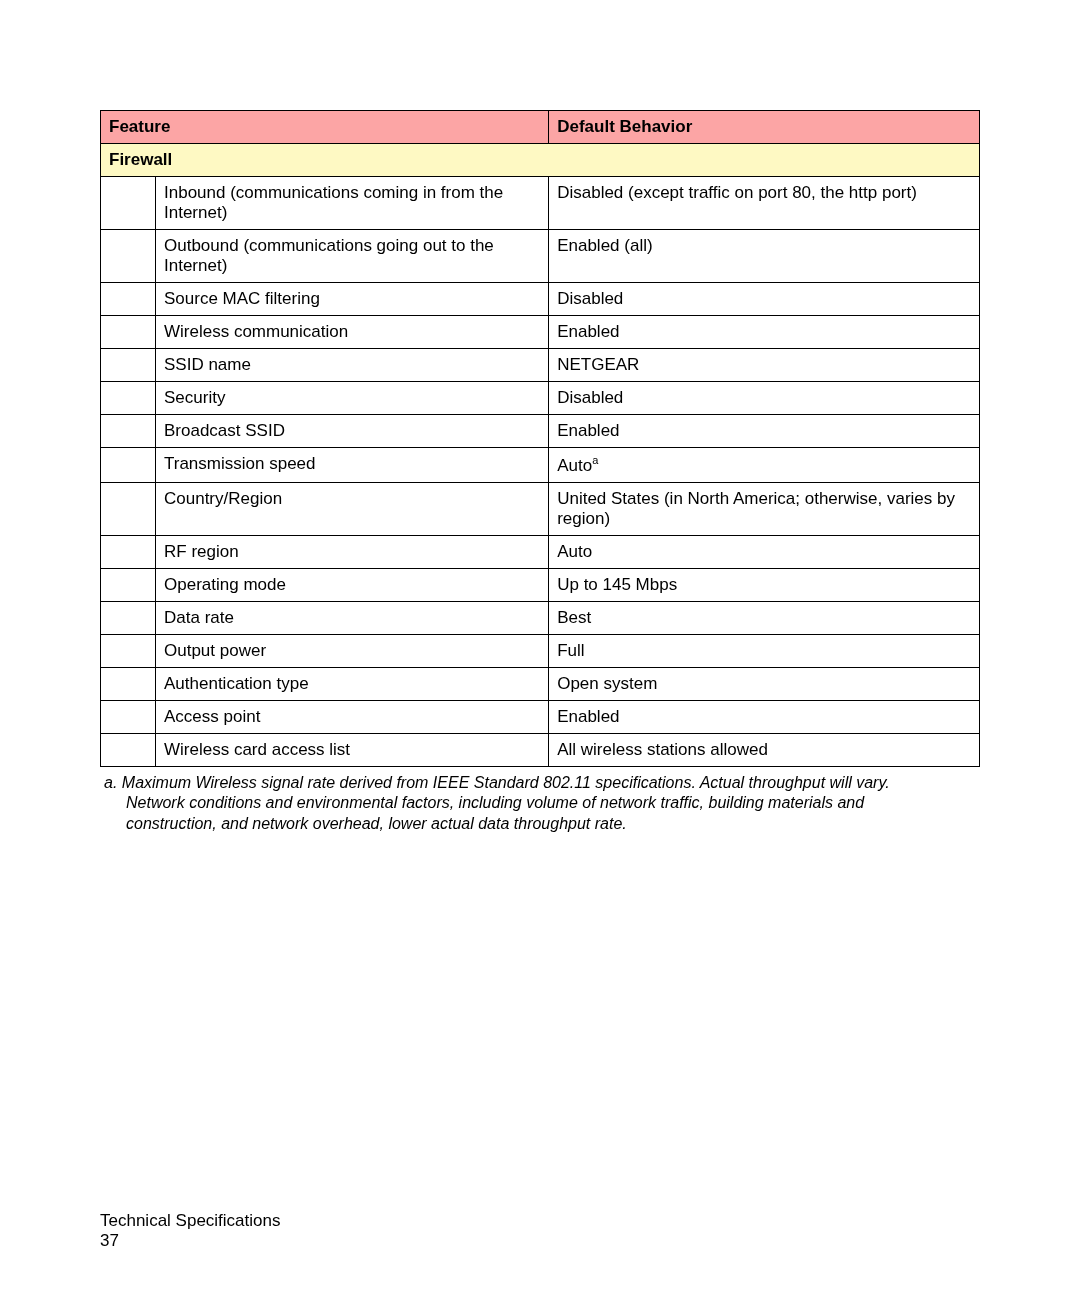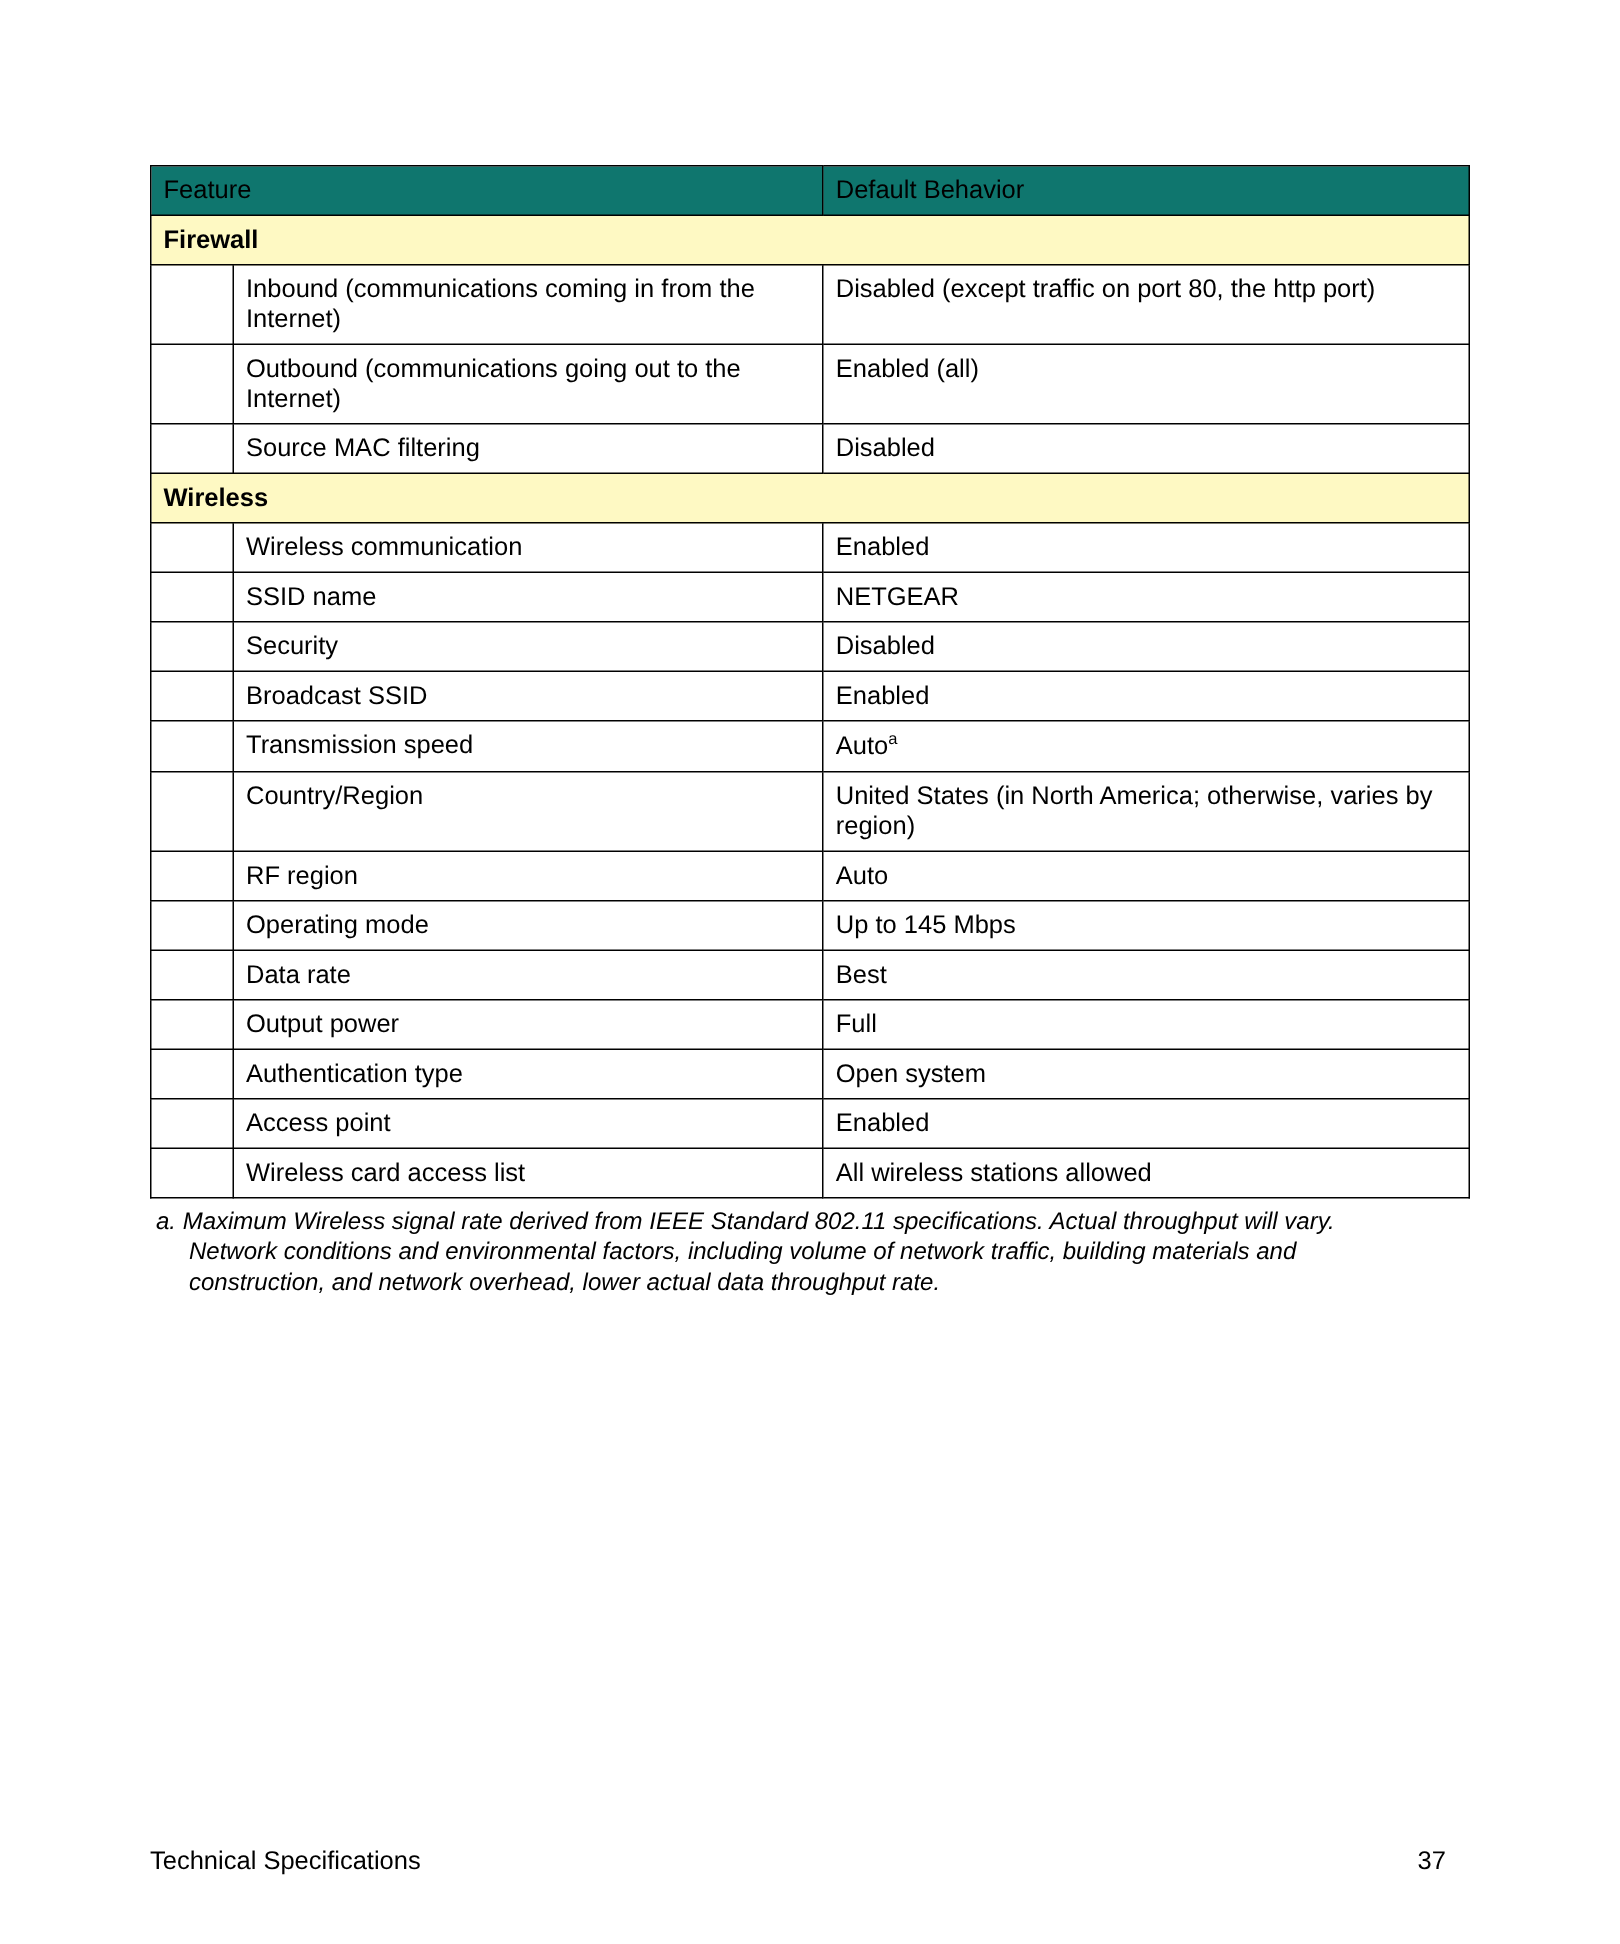--- a/index.html
+++ b/index.html
@@ -20,22 +20,22 @@
       width: 100%;
     }
     th, td {
       border: 1px solid #000;
       padding: 6px 8px;
       text-align: left;
       font-size: 17px;
       vertical-align: top;
     }
     th {
-      background: #0f766e;
-      font-weight: normal;
+      background: #fca5a5;
+      font-weight: bold;
       margin-top: 36px;
     }
     .section-header {
       font-weight: bold;
       background: #fef9c3;
     }
     .indent-col {
       width: 55px;
       border-right: 1px solid #000;
     }
@@ -52,22 +52,23 @@
     .footnote-indent {
       padding-left: 22px;
       display: block;
     }
     .footer {
       position: absolute;
       bottom: 45px;
       left: 100px;
       right: 116px;
       display: flex;
-      justify-content: space-between;
+      justify-content: flex-end;
       font-size: 17px;
+      flex-direction: column;
     }
     sup {
       font-size: 11px;
     }
   </style>
 </head>
 <body>
 
 <table>
   <tbody>
@@ -85,23 +86,20 @@
   </tr>
   <tr>
     <td class="indent-col"></td>
     <td>Outbound (communications going out to the Internet)</td>
     <td>Enabled (all)</td>
   </tr>
   <tr>
     <td class="indent-col"></td>
     <td>Source MAC filtering</td>
     <td>Disabled</td>
-  </tr>
-  <tr>
-    <td colspan="3" class="section-header">Wireless</td>
   </tr>
   <tr>
     <td class="indent-col"></td>
     <td>Wireless communication</td>
     <td>Enabled</td>
   </tr>
   <tr>
     <td class="indent-col"></td>
     <td>SSID name</td>
     <td>NETGEAR</td>

